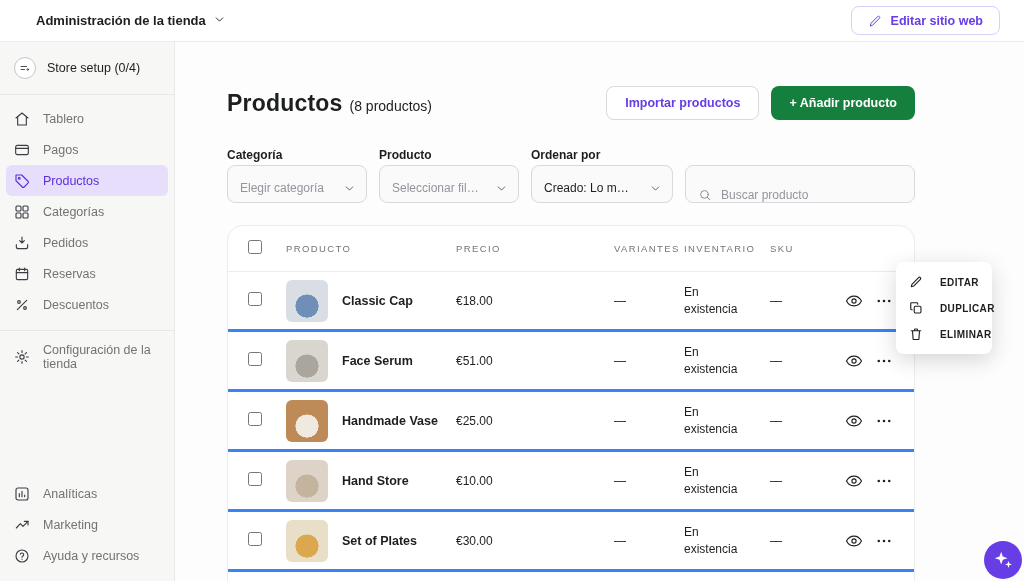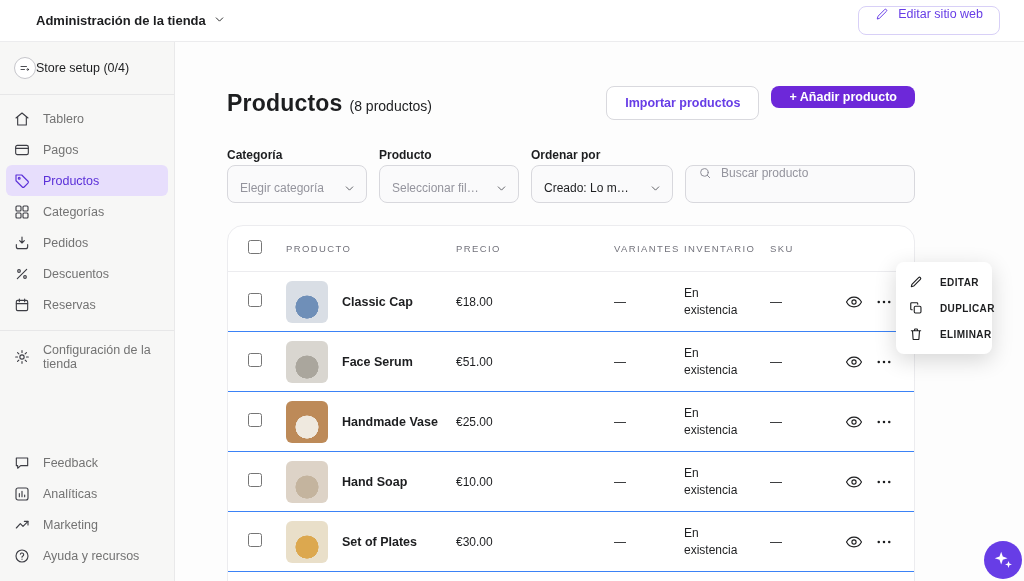--- a/index.html
+++ b/index.html
@@ -8,65 +8,65 @@
 
   
   .ic{display:inline-flex;width:16px;height:16px;flex:none}
   .ic svg{width:100%;height:100%;stroke:currentColor;fill:none;stroke-width:1.7;stroke-linecap:round;stroke-linejoin:round}
   .ic.filled svg{fill:currentColor;stroke:none}
 
   
   .topbar{position:fixed;top:0;left:0;right:0;height:42px;background:#fff;border-bottom:1px solid #ececee;display:flex;align-items:center;justify-content:space-between;padding:0 24px 0 36px;z-index:6}
   .tb-left{display:flex;align-items:flex-start;gap:7px;font-weight:bold;font-size:13px;cursor:pointer}
   .tb-left .ic{width:13px;height:13px;color:#1d1e20}
-  .edit-btn{display:flex;align-items:flex-start;gap:9px;border:1px solid #d8d0f7;background:#fff;color:#673de6;font-weight:normal;font-size:12.5px;height:29px;padding:0 16px;border-radius:8px;cursor:pointer;font-family:inherit}
+  .edit-btn{display:flex;align-items:center;gap:9px;border:1px solid #d8d0f7;background:#fff;color:#673de6;font-weight:bold;font-size:12.5px;height:29px;padding:0 16px;border-radius:8px;cursor:pointer;font-family:inherit}
   .edit-btn .ic{width:14px;height:14px}
 
   
   .sidebar{position:fixed;top:42px;left:0;bottom:0;width:175px;background:#f7f7f6;border-right:1px solid #e9e9ea;display:flex;flex-direction:column;padding:8px 6px 10px;z-index:5}
   .setup-wrap{border-bottom:1px solid #e7e7e8;margin:0 -6px 8px;padding:2px 6px 10px}
-  .setup-row{display:flex;align-items:center;height:32px;padding:0 8px;border-radius:6px;cursor:pointer;font-size:12.5px}
+  .setup-row{display:flex;align-items:center;gap:11px;height:32px;padding:0 8px;border-radius:6px;cursor:pointer;font-size:12.5px}
   .setup-ic{width:22px;height:22px;border-radius:50%;background:#fff;border:1px solid #c6c6cb;display:flex;align-items:center;justify-content:center;color:#2c2d33}
   .setup-ic .ic{width:12px;height:12px}
   .side-item{display:flex;align-items:center;gap:13px;height:31px;padding:0 8px;border-radius:6px;font-size:12.5px;color:#737373;cursor:pointer}
   .side-item .ic{color:#3c3d44}
   .side-item.active{background:#e7defc;color:#5a2fd8}
   .side-item.active .ic{color:#5a2fd8}
   .settings-wrap{border-top:1px solid #e7e7e8;margin:10px -6px 0;padding:10px 6px 0}
   .side-footer{margin-top:auto}
 
   
   .main{position:fixed;left:175px;top:42px;right:0;bottom:0;background:#fdfdfd;overflow:hidden}
   .content{width:688px;margin:44px 0 0 52px}
   .title-row{display:flex;align-items:center;justify-content:space-between}
   .title-left{display:flex;align-items:baseline;gap:7px}
   .page-title{font-size:23px;font-weight:bold;letter-spacing:.2px}
   .count{font-size:14px;color:#1d1e20}
   .title-actions{display:flex;gap:12px}
   .btn-secondary{border:1px solid #d9d9de;background:#fff;color:#673de6;font-weight:bold;font-size:12.5px;height:34px;padding:0 18px;border-radius:8px;cursor:pointer;font-family:inherit}
-  .btn-primary{border:none;background:#6d28d9;color:#fff;font-weight:bold;font-size:12.5px;height:22px;padding:0 18px;border-radius:8px;cursor:pointer;font-family:inherit}
+  .btn-primary{border:none;background:#15803d;color:#fff;font-weight:bold;font-size:12.5px;height:34px;padding:0 18px;border-radius:8px;cursor:pointer;font-family:inherit}
 
   .filters{display:flex;gap:12px;margin-top:28px;align-items:flex-end}
   .fgroup{display:flex;flex-direction:column;width:140px}
   .fgroup.grow{flex:1;width:auto}
   .filter-label{font-size:12px;font-weight:bold;margin-bottom:3px}
   .select{height:38px;background:#fafafb;border:1px solid #d8d8dd;border-radius:8px;display:flex;align-items:center;justify-content:space-between;gap:16px;padding:8px 10px 0 12px;font-size:12px;color:#94949d;cursor:pointer;white-space:nowrap;overflow:hidden}
   .select.dark{color:#1d1e20}
   .select .ic{width:13px;height:13px;color:#55565c}
   .select span{overflow:hidden;text-overflow:ellipsis}
-  .search-box{height:38px;background:#fafafb;border:1px solid #d8d8dd;border-radius:8px;display:flex;align-items:flex-start;gap:9px;padding:0 12px;color:#8c8c96}
+  .search-box{height:38px;background:#fafafb;border:1px solid #d8d8dd;border-radius:8px;display:flex;align-items:flex-end;gap:9px;padding:0 12px;color:#8c8c96}
   .search-box .ic{width:14px;height:14px}
   .search-box input{border:none;outline:none;background:transparent;font-size:12px;color:#1d1e20;width:100%;font-family:inherit}
   .search-box input::placeholder{color:#94949d}
 
   
   .card{margin-top:22px;background:#fff;border:1px solid #ececef;border-radius:16px;min-height:392px;overflow:hidden}
   .thead,.trow{display:grid;grid-template-columns:38px 170px 158px 70px 86px 64px 40px 1fr;align-items:center;padding:0 20px}
   .thead{height:46px;border-bottom:1px solid #ececef}
-  .trow{height:60px;border-bottom:1px solid #3b82f6}
+  .trow{height:60px;border-bottom:3px solid #3b82f6}
   .th{font-size:9.5px;letter-spacing:1.4px;color:#73737c}
   .cell{font-size:12px;color:#1d1e20}
   .c-prod{display:flex;align-items:center;gap:14px}
   .thumb{width:42px;height:42px;border-radius:6px;background:#e3e3e6}
   .pname{font-size:12.5px;font-weight:bold}
   .c-inv{line-height:1.35;padding-right:16px}
   .c-eye,.c-more{display:flex;justify-content:center;cursor:pointer;color:#1d1e20}
   .c-eye .ic{width:18px;height:18px}
   .c-eye .ic svg{stroke-width:1.5}
   .c-more .ic{width:18px;height:18px}
@@ -162,61 +162,53 @@
         <svg viewBox="0 0 24 24">
           <path d="M12 3v9M8.5 8.5 12 12l3.5-3.5"></path>
           <path d="M3.5 14.5v3a3 3 0 0 0 3 3h11a3 3 0 0 0 3-3v-3"></path>
         </svg>
       </span>
     <span>Pedidos</span>
   </div>
   <div class="side-item">
     <span class="ic">
         <svg viewBox="0 0 24 24">
+          <rect x="3.5" y="5" width="17" height="15.5" rx="2"></rect>
+          <path d="M8 3v4M16 3v4M3.5 10h17"></path>
+        </svg>
+      </span>
+    <span>Reservas</span>
+  </div>
+  <div class="side-item">
+    <span class="ic">
+        <svg viewBox="0 0 24 24">
           <circle cx="7.5" cy="7.5" r="2"></circle>
           <circle cx="16.5" cy="16.5" r="2"></circle>
           <path d="M19 5 5 19"></path>
         </svg>
       </span>
     <span>Descuentos</span>
-  </div>
-  <div class="side-item">
-    <span class="ic">
-        <svg viewBox="0 0 24 24">
-          <rect x="3.5" y="5" width="17" height="15.5" rx="2"></rect>
-          <path d="M8 3v4M16 3v4M3.5 10h17"></path>
-        </svg>
-      </span>
-    <span>Reservas</span>
   </div>
 
   <div class="settings-wrap">
     <div class="side-item">
       <span class="ic">
           <svg viewBox="0 0 24 24">
             <circle cx="12" cy="12" r="3.2"></circle>
             <path d="M12 2.5v2.8M12 18.7v2.8M2.5 12h2.8M18.7 12h2.8M5.3 5.3l2 2M16.7 16.7l2 2M18.7 5.3l-2 2M7.3 16.7l-2 2"></path>
           </svg>
         </span>
       <span>Configuración de la tienda</span>
     </div>
   </div>
 
   <div class="side-footer">
     <div class="side-item">
       <span class="ic">
           <svg viewBox="0 0 24 24">
-            <path d="M3.5 4.5h17v11.5H10l-4.5 3.8v-3.8h-2z"></path>
-          </svg>
-        </span>
-      <span>Feedback</span>
-    </div>
-    <div class="side-item">
-      <span class="ic">
-          <svg viewBox="0 0 24 24">
             <rect x="3" y="3" width="18" height="18" rx="3"></rect>
             <path d="M8 16v-4.5M12 16V8M16 16v-2.5"></path>
           </svg>
         </span>
       <span>Analíticas</span>
     </div>
     <div class="side-item">
       <span class="ic">
           <svg viewBox="0 0 24 24">
             <path d="M3.5 16.5 9.5 10l4 4L21 6.5"></path>
@@ -395,21 +387,21 @@
                 <circle cx="19" cy="12" r="1.7"></circle>
               </svg>
             </span>
           </div>
       </div>
 
       <div class="trow">
         <div><input type="checkbox" style=""></div>
         <div class="c-prod">
           <div class="thumb" style="background: radial-gradient(circle at 50% 62%, rgb(196, 180, 158) 0px, rgb(196, 180, 158) 34%, rgb(221, 211, 199) 35%);"></div>
-          <span class="pname">Hand Soap</span>
+          <span class="pname">Hand Store</span>
         </div>
         <div class="cell">€10.00</div>
         <div class="cell">—</div>
         <div class="cell c-inv">En existencia</div>
         <div class="cell">—</div>
         <div class="c-eye">
             <span class="ic">
               <svg viewBox="0 0 24 24">
                 <path d="M2 12s3.5-6.5 10-6.5S22 12 22 12s-3.5 6.5-10 6.5S2 12 2 12z"></path>
                 <circle cx="12" cy="12" r="2.8"></circle>

